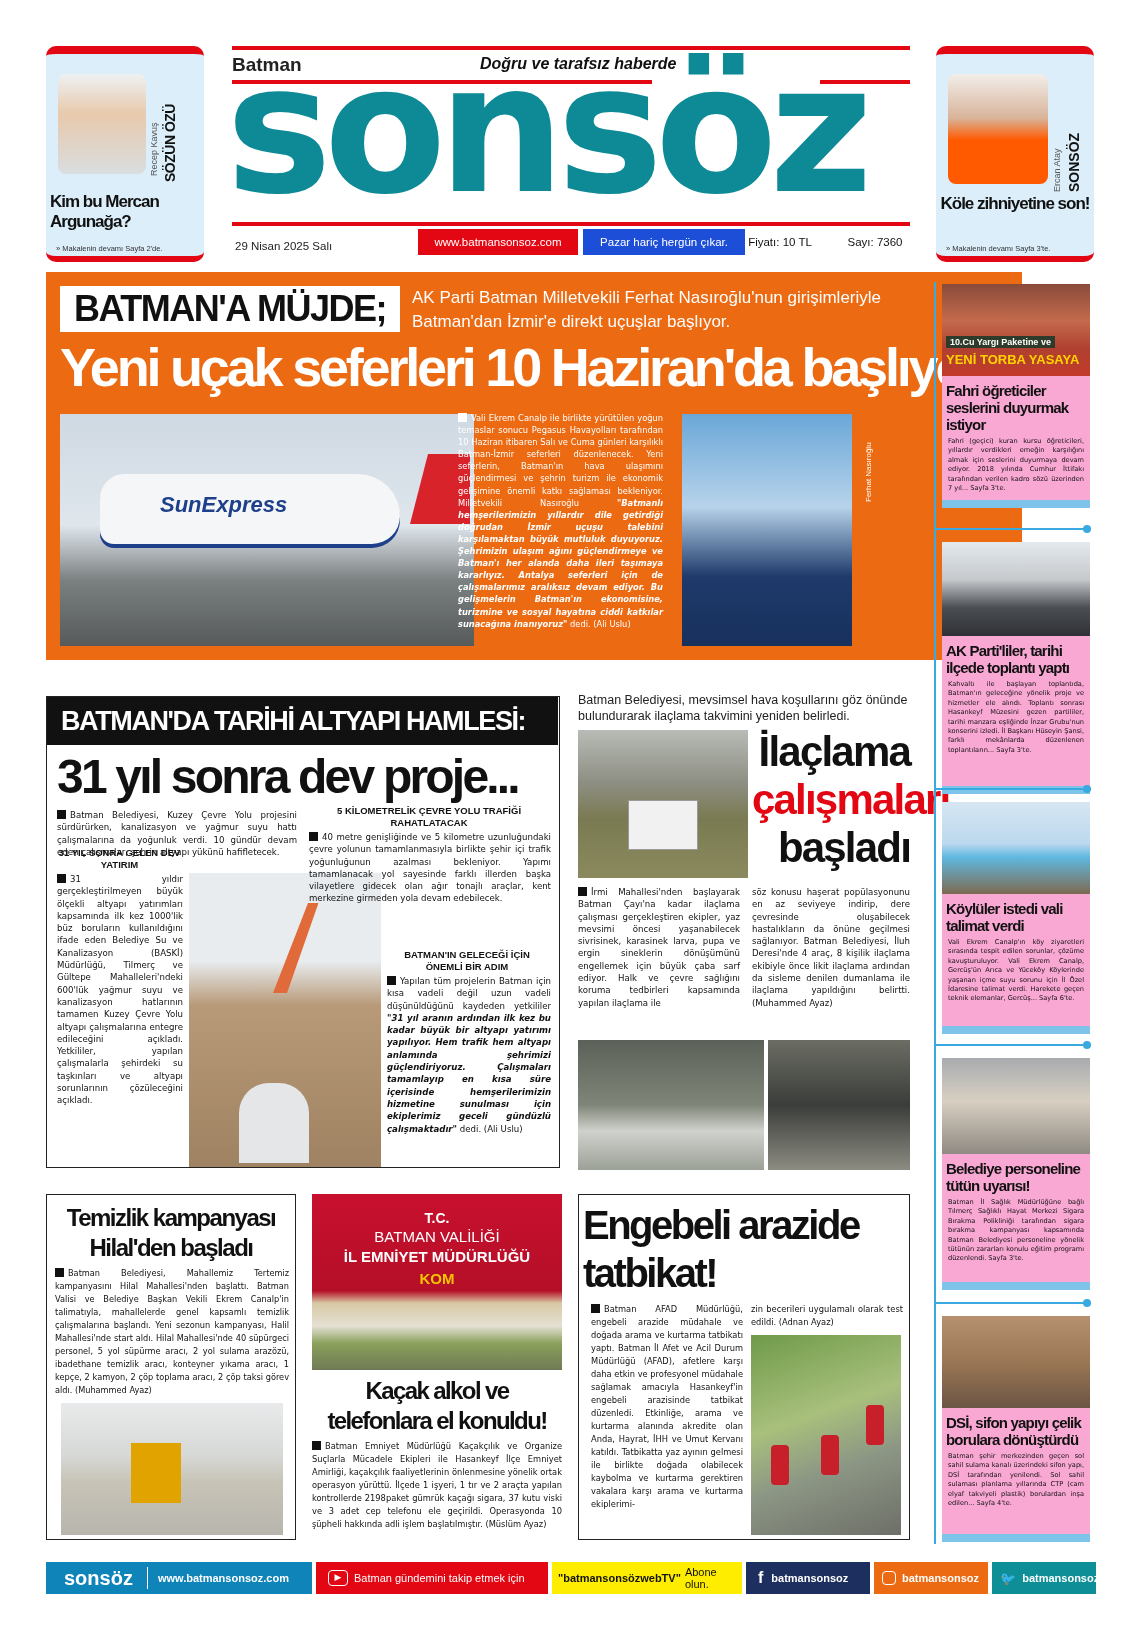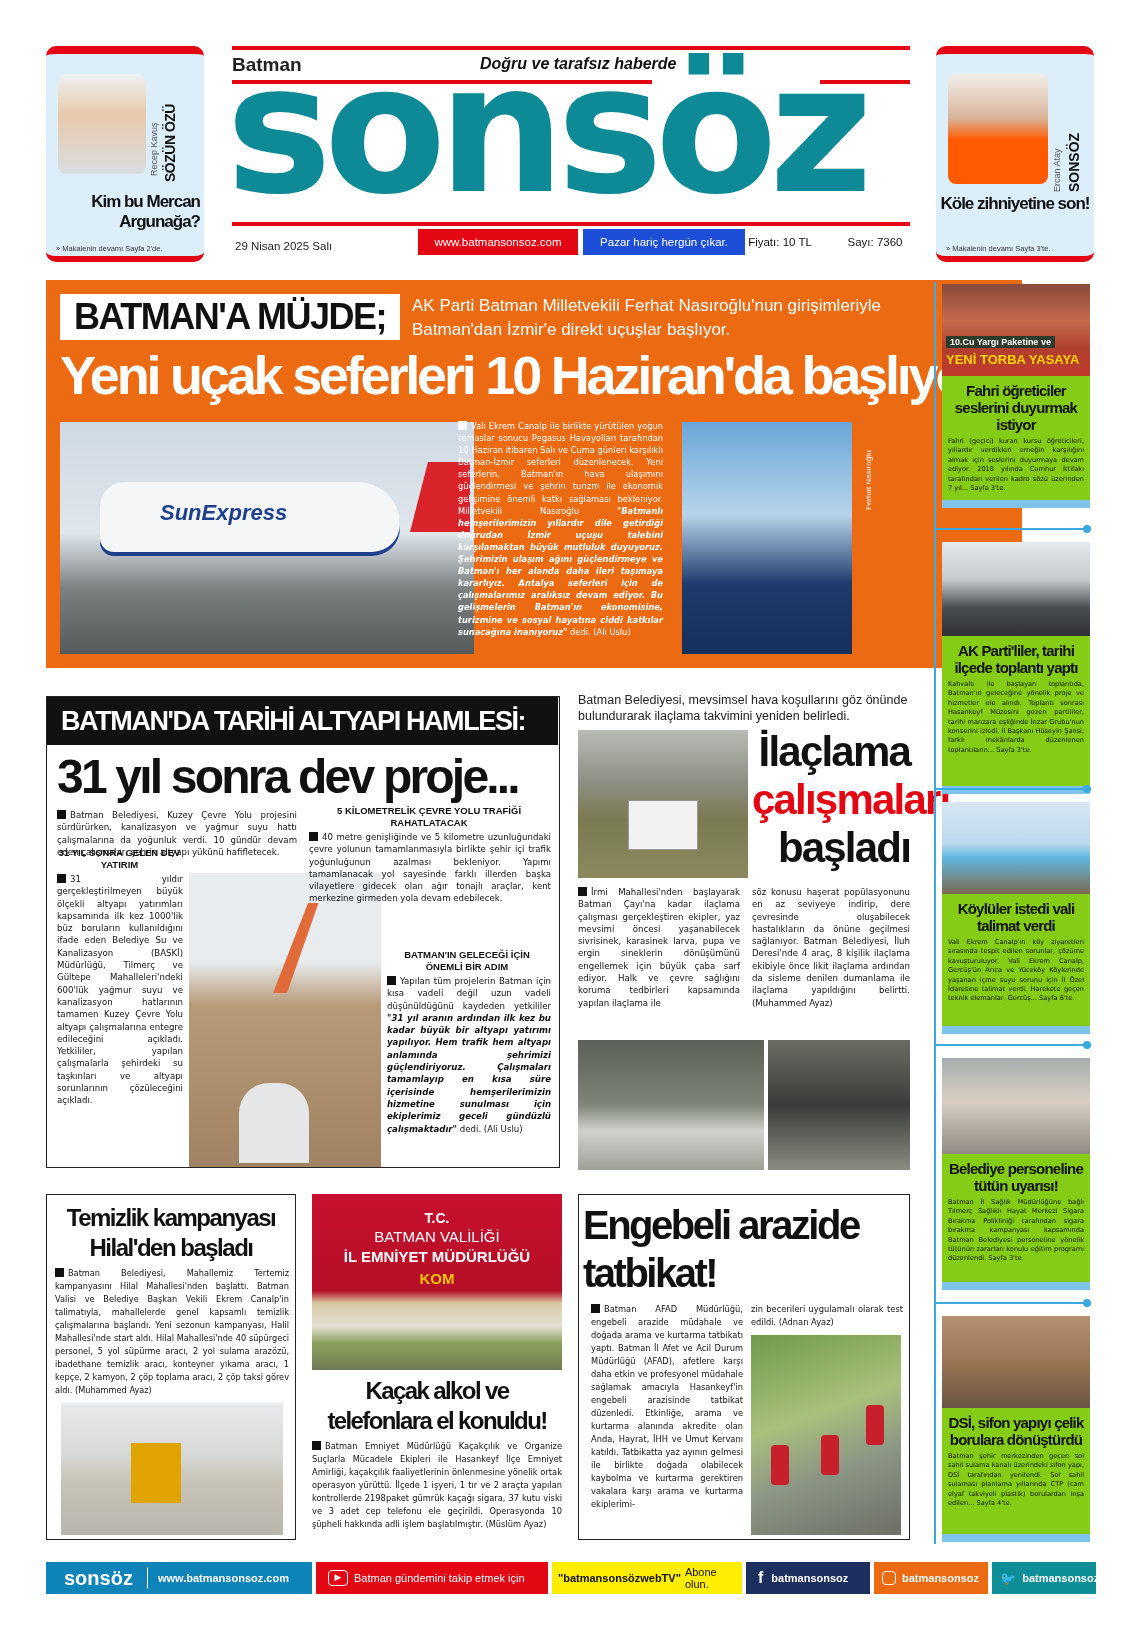--- a/index.html
+++ b/index.html
@@ -4,36 +4,36 @@
 <style>
 *{box-sizing:border-box;margin:0;padding:0}
 body{width:1140px;height:1647px;background:#fff;font-family:"Liberation Sans",sans-serif;color:#111;position:relative;overflow:hidden}
 .abs{position:absolute}
 .col-card{position:absolute;background:#dbeefa;border-radius:10px;overflow:hidden;border-top:8px solid #e30613;border-bottom:6px solid #e30613}
 .photo{background:linear-gradient(135deg,#cfd6dc,#8e9aa6);position:absolute}
 .redline{position:absolute;height:4px;background:#e30613}
 .hdr-box{position:absolute;height:26px;font-size:11.5px;display:flex;align-items:center;justify-content:center}
 .body-text{font-family:"DejaVu Sans",sans-serif;font-size:8.6px;line-height:12.3px;text-align:justify;color:#111}
 .sq{display:inline-block;width:9px;height:9px;background:#111;margin-right:4px;vertical-align:-1px}
-.sidebar-card{position:absolute;left:942px;width:148px;background:#84cc16;border-bottom:8px solid #7ec3ea}
-.sb-title{font-weight:bold;font-size:15px;line-height:17px;text-align:center;letter-spacing:-0.8px;margin:6px 4px 4px}
+.sidebar-card{position:absolute;left:942px;width:148px;background:#f9a8d4;border-bottom:8px solid #7ec3ea}
+.sb-title{font-weight:bold;font-size:15px;line-height:17px;letter-spacing:-0.8px;margin:6px 4px 4px}
 .sb-body{font-family:"DejaVu Sans",sans-serif;font-size:6.6px;line-height:9.4px;text-align:justify;padding:0 6px 6px}
 .sb-divider{position:absolute;left:934px;width:156px;height:2px;background:#39a9e0}
 .sb-dot{position:absolute;left:1083px;width:8px;height:8px;border-radius:50%;background:#39a9e0}
 .footer-seg{position:absolute;top:1562px;height:32px;display:flex;align-items:center;font-size:11px;font-weight:bold;color:#fff}
 .boxed{position:absolute;border:1.5px solid #222}
 </style>
 </head>
 <body>
 
 <div class="col-card" style="left:46px;top:46px;width:158px;height:216px">
   <div class="photo" style="left:12px;top:20px;width:88px;height:100px;border-radius:8px;background:linear-gradient(180deg,#eef1f3 0%,#e8c9ac 40%,#d9dde0 100%)"></div>
   <div class="abs" style="left:103px;top:122px;font-size:9px;color:#555;transform:rotate(-90deg);transform-origin:left top;white-space:nowrap">Recep Kavuş</div>
   <div class="abs" style="left:116px;top:128px;font-size:14px;font-weight:bold;transform:rotate(-90deg);transform-origin:left top;white-space:nowrap;letter-spacing:-0.5px">SÖZÜN ÖZÜ</div>
-  <div class="abs" style="left:4px;top:138px;width:150px;text-align:right;font-size:17px;font-weight:bold;line-height:20px;letter-spacing:-1px">Kim bu Mercan Argunağa?</div>
+  <div class="abs" style="left:4px;top:138px;width:150px;text-align:left;font-size:17px;font-weight:bold;line-height:20px;letter-spacing:-1px">Kim bu Mercan Argunağa?</div>
   <div class="abs" style="left:10px;top:190px;font-size:7.5px;color:#333">» <span>Makalenin devamı Sayfa 2'de.</span></div>
 </div>
 
 <div class="col-card" style="left:936px;top:46px;width:158px;height:216px">
   <div class="photo" style="left:12px;top:20px;width:100px;height:110px;border-radius:8px;background:linear-gradient(180deg,#f2eeea 0%,#d8b49a 40%,#ff5a00 60%,#ff5a00 100%)"></div>
   <div class="abs" style="left:116px;top:138px;font-size:9px;color:#555;transform:rotate(-90deg);transform-origin:left top;white-space:nowrap">Ercan Atay</div>
   <div class="abs" style="left:130px;top:138px;font-size:14px;font-weight:bold;transform:rotate(-90deg);transform-origin:left top;white-space:nowrap">SONSÖZ</div>
   <div class="abs" style="left:4px;top:140px;width:150px;text-align:center;font-size:17px;font-weight:bold;line-height:20px;letter-spacing:-1px">Köle zihniyetine son!</div>
   <div class="abs" style="left:10px;top:190px;font-size:7.5px;color:#333">» <span>Makalenin devamı Sayfa 3'te.</span></div>
 </div>
@@ -44,21 +44,21 @@
 <div class="redline" style="left:232px;top:80px;width:420px"></div>
 <div class="redline" style="left:820px;top:80px;width:90px"></div>
 <div class="abs" style="left:226px;top:20px;font-size:178px;font-weight:bold;color:#0d8a96;letter-spacing:-8px;line-height:220px;font-family:'DejaVu Sans',sans-serif">sonsöz</div>
 <div class="redline" style="left:232px;top:222px;width:678px"></div>
 <div class="abs" style="left:235px;top:240px;font-size:11.5px;color:#222">29 Nisan 2025 Salı</div>
 <div class="hdr-box" style="left:418px;top:229px;width:160px;background:#e30613;color:#fff">www.batmansonsoz.com</div>
 <div class="hdr-box" style="left:583px;top:229px;width:162px;background:#1d4ed8;color:#fff">Pazar hariç hergün çıkar.</div>
 <div class="hdr-box" style="left:740px;top:229px;width:80px;color:#111">Fiyatı: 10 TL</div>
 <div class="hdr-box" style="left:840px;top:229px;width:70px;color:#111">Sayı: 7360</div>
 
-<div class="abs" style="left:46px;top:280px;width:976px;height:388px;background:#ec6a12">
+<div class="abs" style="left:46px;top:272px;width:976px;height:388px;background:#ec6a12">
   <div class="abs" style="left:14px;top:14px;width:340px;height:46px;background:#fff;font-size:36px;font-weight:bold;line-height:46px;padding-left:14px;letter-spacing:-1.5px">BATMAN'A MÜJDE;</div>
   <div class="abs" style="left:366px;top:14px;width:490px;font-size:17px;line-height:24px;color:#fff">AK Parti Batman Milletvekili Ferhat Nasıroğlu'nun girişimleriyle Batman'dan İzmir'e direkt uçuşlar başlıyor.</div>
   <div class="abs" style="left:14px;top:60px;width:850px;font-size:54px;font-weight:bold;color:#fff;letter-spacing:-3.2px;line-height:70px;white-space:nowrap">Yeni uçak seferleri 10 Haziran'da başlıyor</div>
   <div class="abs" style="left:14px;top:142px;width:414px;height:232px;background:linear-gradient(180deg,#cfd9e3 0%,#dfe6ec 48%,#7a7f80 72%,#565a5a 100%)">
     <div class="abs" style="left:40px;top:60px;width:300px;height:70px;background:#f4f6f8;border-radius:35px 60px 40px 20px;box-shadow:0 4px 0 #1e3f8a"></div>
     <div class="abs" style="left:100px;top:78px;font-size:22px;font-style:italic;font-weight:bold;color:#1e3f8a">SunExpress</div>
     <div class="abs" style="left:350px;top:40px;width:60px;height:70px;background:#d9232a;clip-path:polygon(30% 0,100% 0,100% 100%,0 100%)"></div>
   </div>
   <div class="abs body-text" style="left:412px;top:140px;width:205px;color:#fff;font-size:8.3px;line-height:12.1px">
     <span class="sq" style="background:#fff"></span><span>Vali Ekrem Canalp ile birlikte yürütülen yoğun temaslar sonucu Pegasus Havayolları tarafından 10 Haziran itibaren Salı ve Cuma günleri karşılıklı Batman-İzmir seferleri düzenlenecek. Yeni seferlerin, Batman'ın hava ulaşımını güçlendirmesi ve şehrin turizm ile ekonomik gelişimine önemli katkı sağlaması bekleniyor. Milletvekili Nasıroğlu </span><b><i>"Batmanlı hemşerilerimizin yıllardır dile getirdiği doğrudan İzmir uçuşu talebini karşılamaktan büyük mutluluk duyuyoruz. Şehrimizin ulaşım ağını güçlendirmeye ve Batman'ı her alanda daha ileri taşımaya kararlıyız. Antalya seferleri için de çalışmalarımız aralıksız devam ediyor. Bu gelişmelerin Batman'ın ekonomisine, turizmine ve sosyal hayatına ciddi katkılar sunacağına inanıyoruz"</i></b><span> dedi. (Ali Uslu)</span>

